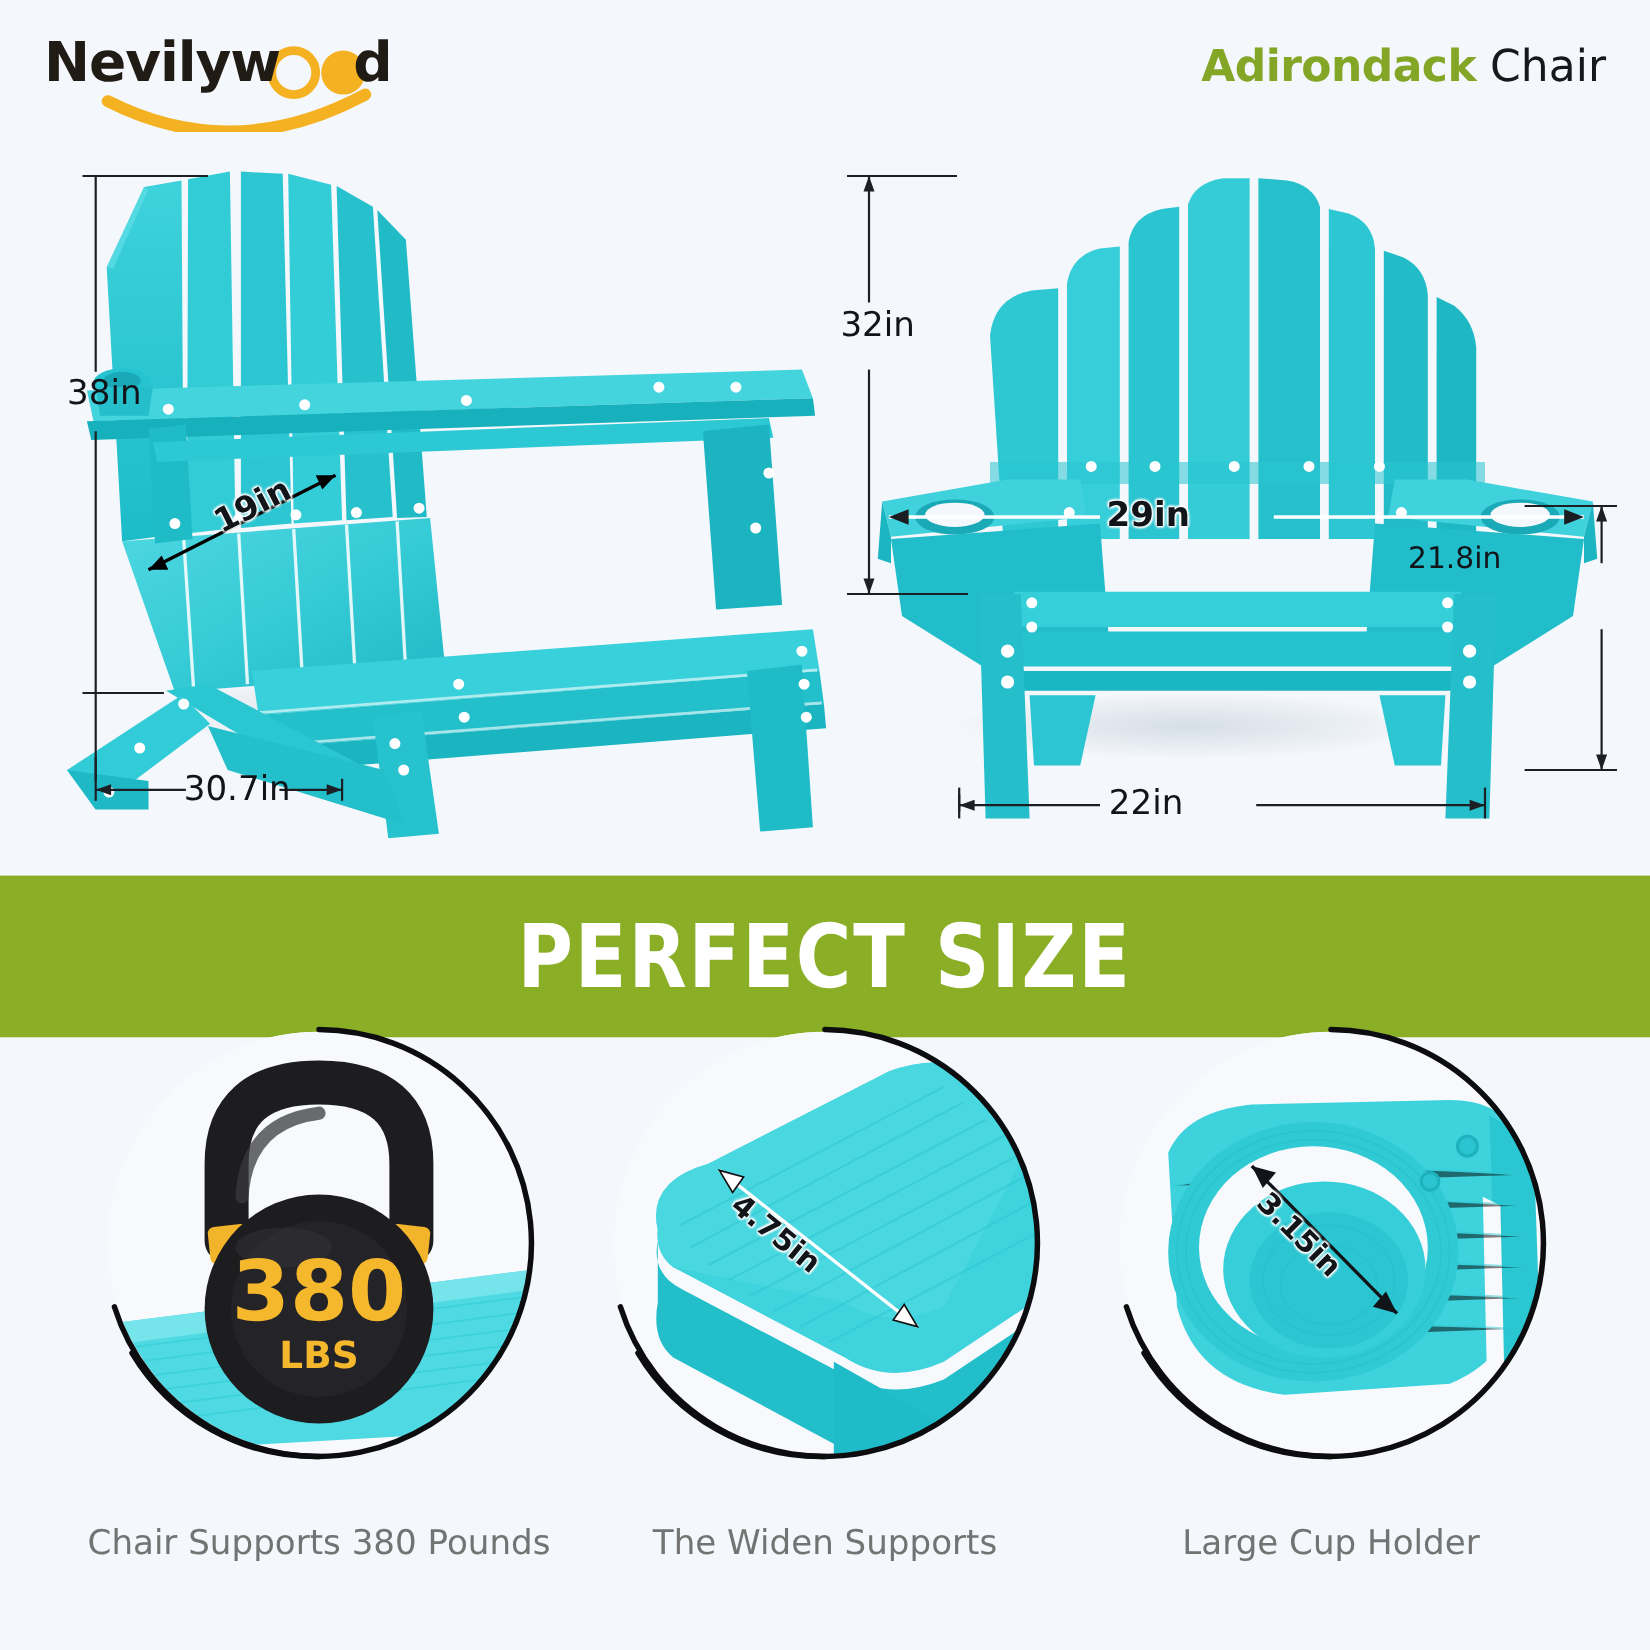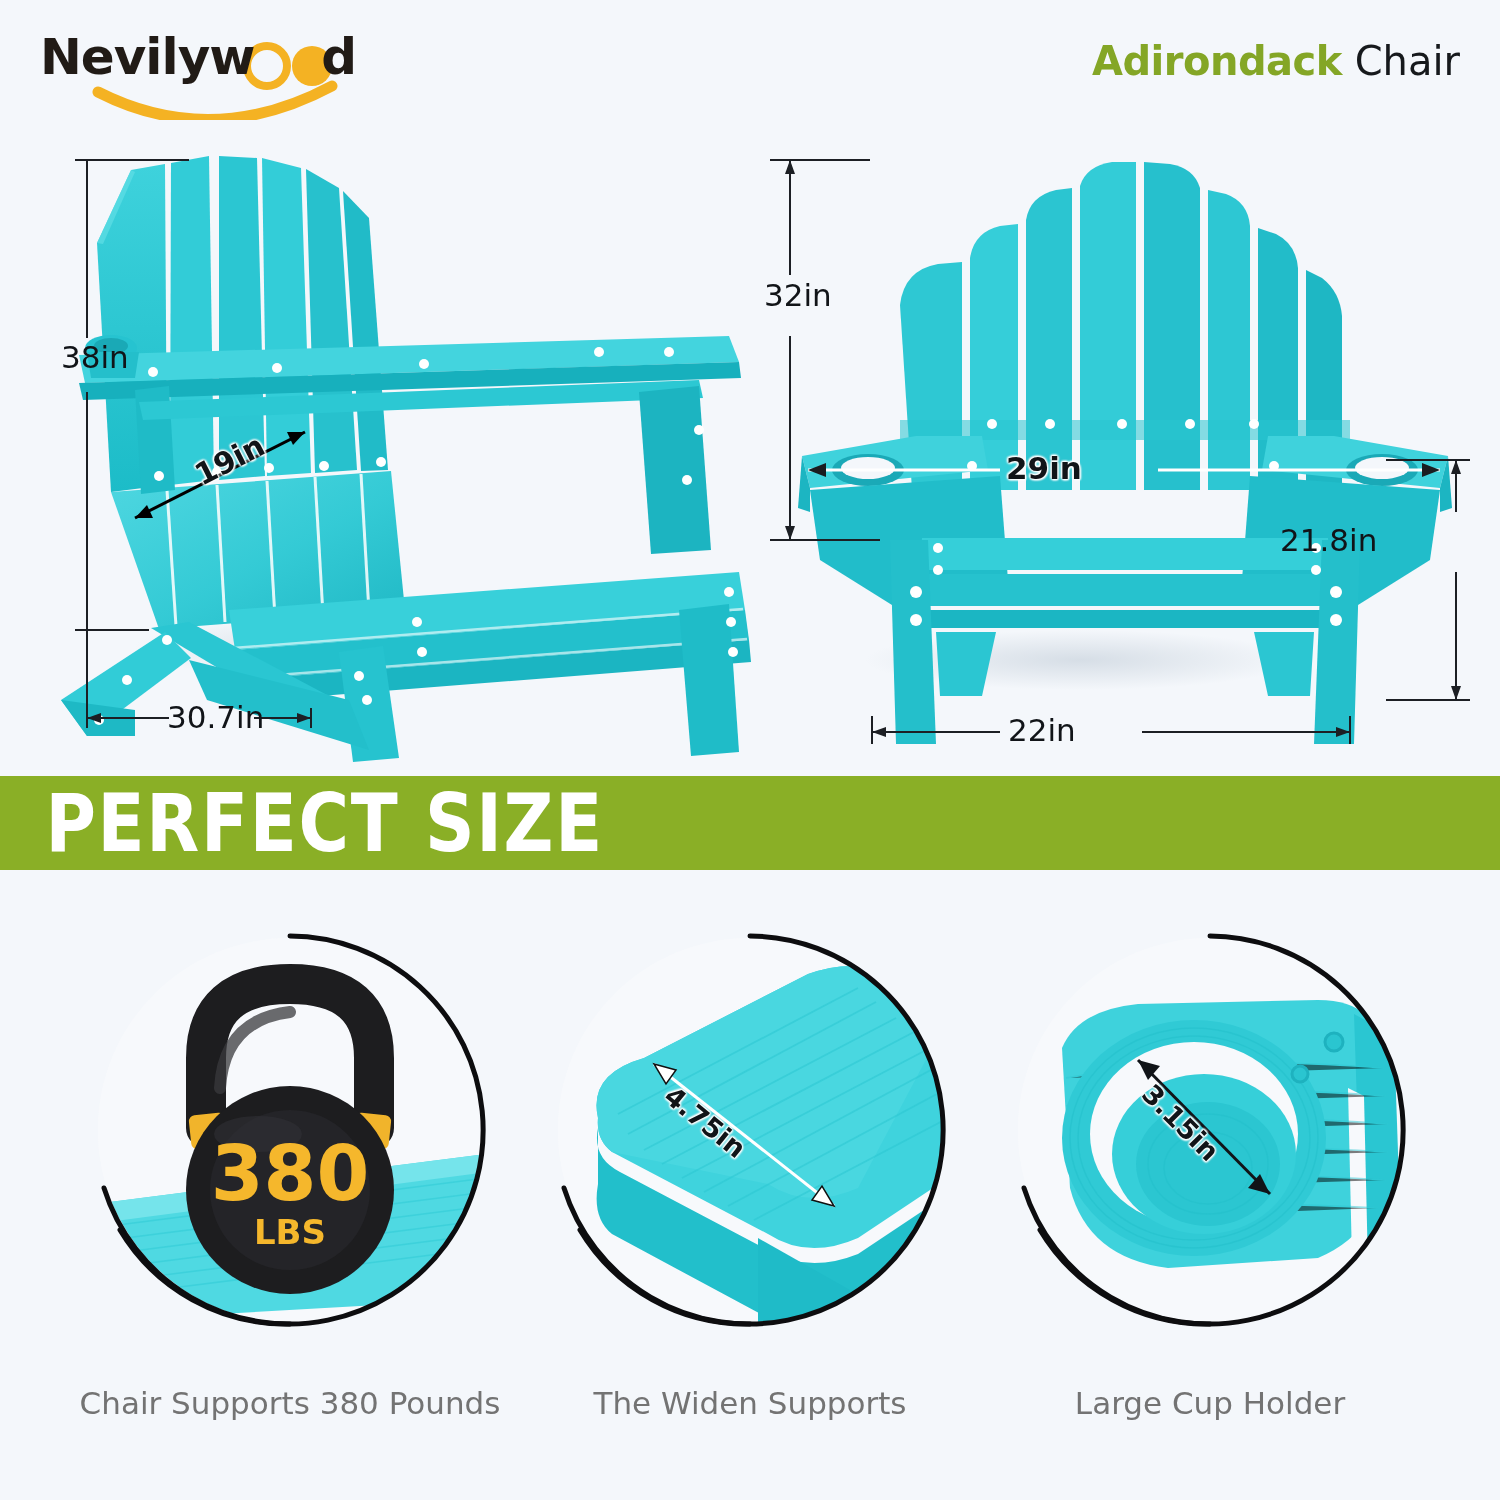--- a/index.html
+++ b/index.html
@@ -42,23 +42,23 @@
     color:#111418;
     white-space:nowrap;
   }
   .dimlabel.white-halo {
     text-shadow: 0 0 3px #fff, 0 0 3px #fff, 0 0 3px #fff, 0 0 3px #fff,
                  1px 1px 2px #fff, -1px -1px 2px #fff;
   }
 
   
   #banner {
-    position:absolute; top:776px; left:0; width:1500px; height:94px;
+    position:absolute; top:796px; left:0; width:1500px; height:147px;
     background:#8aaf26;
-    display:flex; align-items:center; justify-content:flex-start;
+    display:flex; align-items:center; justify-content:center;
   }
   #banner-text {
     color:#ffffff;
     font-family:"DejaVu Sans", sans-serif;
     font-weight:bold;
     font-size:80px;
     letter-spacing:2px;
     transform:scaleX(0.86);
     transform-origin:center;
     white-space:nowrap;
@@ -347,21 +347,21 @@
         <line x1="408" y1="330" x2="690" y2="330" stroke="#ffffff" stroke-width="3"></line>
         <path d="M 58 330 L 76 323 L 76 337 Z" fill="#1a1d21"></path>
         <path d="M 690 330 L 672 323 L 672 337 Z" fill="#1a1d21"></path>
       </g>
     </svg>
 
     <div class="dimlabel" style="left:14px; top:137px; font-size:31px;">32in</div>
 
     <div class="dimlabel white-halo" style="left:256px; top:310px; font-size:31px; font-weight:600;">29in</div>
 
-    <div class="dimlabel" style="left:530px; top:382px; font-size:31px;">21.8in</div>
+    <div class="dimlabel" style="left:530px; top:352px; font-size:27px;">21.8in</div>
 
     <div class="dimlabel" style="left:258px; top:572px; font-size:31px;">22in</div>
   </div>
 </div>
 
 <div id="banner">
   <div id="banner-text">PERFECT SIZE</div>
 </div>
 
 <div id="features">

